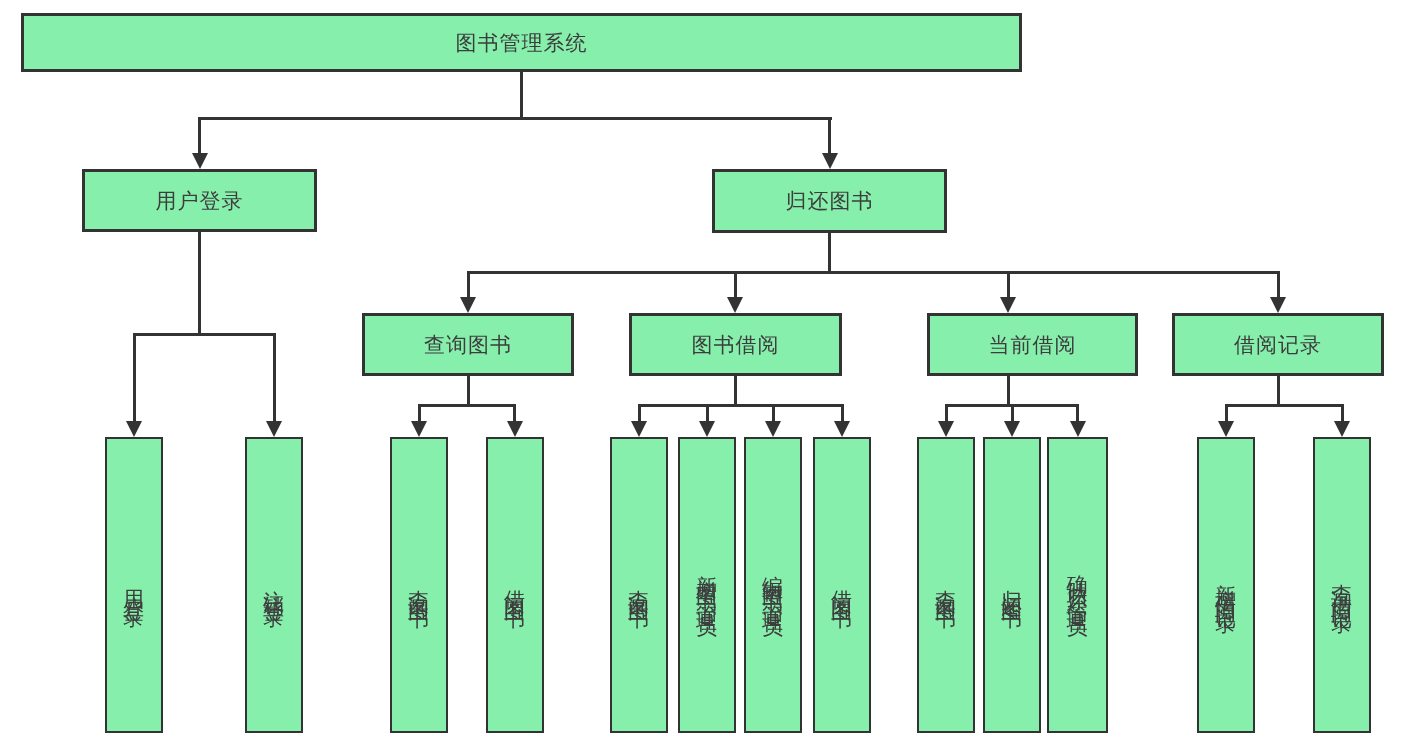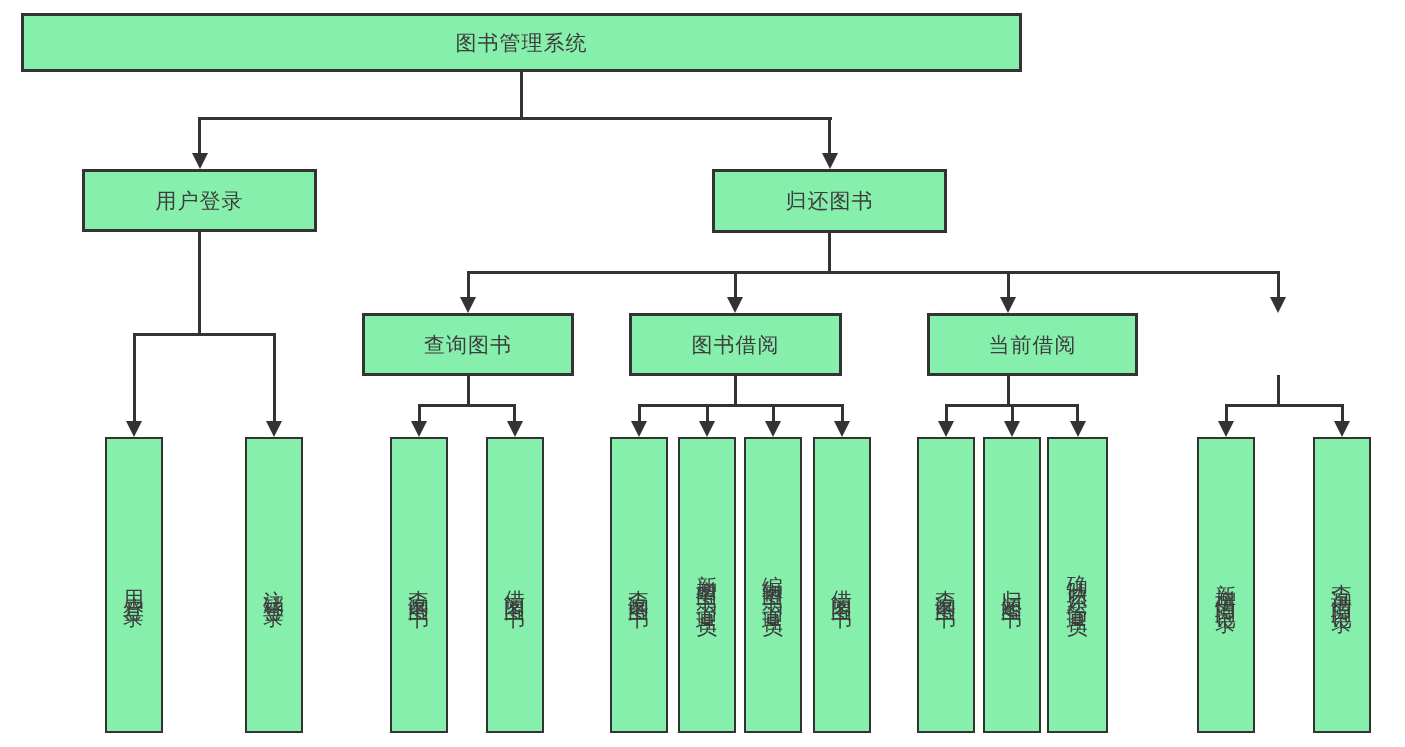--- a/index.html
+++ b/index.html
@@ -95,20 +95,23 @@
 
   <div class="box" style="left:362px;top:313px;width:212px;height:63px;">
     <span>查询图书</span>
   </div>
   <div class="box" style="left:629px;top:313px;width:213px;height:63px;">
     <span>图书借阅</span>
   </div>
   <div class="box" style="left:902px;top:313px;width:211px;height:63px;margin-left:25px;">
     <span>当前借阅</span>
   </div>
+  <div class="box" style="left:1172px;top:313px;width:212px;height:63px;">
+    <span>借阅记录</span>
+  </div>
 
   <div class="vline" style="left:467px;top:375px;height:31px;"></div>
   <div class="hline" style="left:418px;top:404px;width:98px;"></div>
   <div class="vline" style="left:418px;top:404px;height:17px;"></div>
   <div class="arrow" style="left:411px;top:421px;"></div>
   <div class="vline" style="left:513px;top:404px;height:17px;"></div>
   <div class="arrow" style="left:507px;top:421px;"></div>
 
   <div class="vline" style="left:734px;top:375px;height:31px;"></div>
   <div class="hline" style="left:638px;top:404px;width:206px;"></div>

